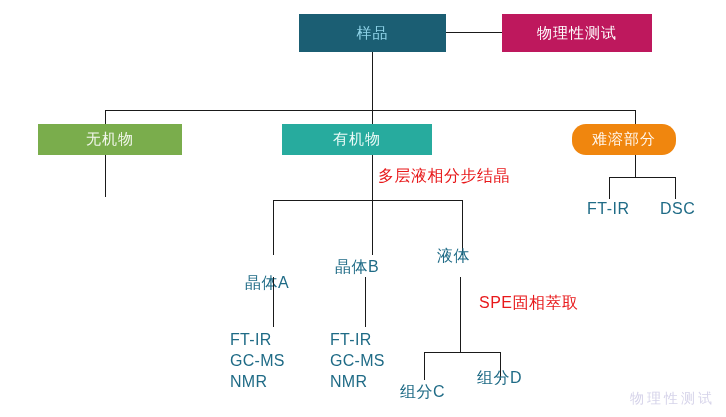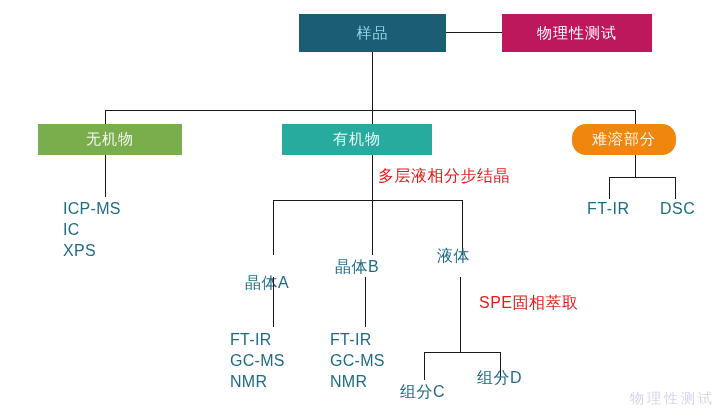--- a/index.html
+++ b/index.html
@@ -94,23 +94,20 @@
   <div class="vline" style="left:372px; top:110px; height:14px;"></div>
   <div class="vline" style="left:635px; top:110px; height:14px;"></div>
 
   <div class="box box-inorganic" style="left:38px; top:124px; width:144px; height:31px;">无机物</div>
 
   <div class="box box-organic" style="left:282px; top:124px; width:150px; height:31px;">有机物</div>
 
   <div class="box box-insoluble" style="left:572px; top:124px; width:104px; height:31px;border-radius:14px;">难溶部分</div>
 
   <div class="vline" style="left:105px; top:155px; height:42px;"></div>
-  <div class="leaf-list" style="left:63px; top:198px; white-space:pre;">ICP-MS
-IC
-XPS</div>
 
   <div class="vline" style="left:635px; top:155px; height:22px;"></div>
   <div class="hline" style="left:609px; top:177px; width:66px;"></div>
   <div class="vline" style="left:609px; top:177px; height:22px;"></div>
   <div class="vline" style="left:675px; top:177px; height:22px;"></div>
   <div class="node-label" style="left:587px; top:200px;">FT-IR</div>
   <div class="node-label" style="left:660px; top:200px;">DSC</div>
 
   <div class="vline" style="left:372px; top:155px; height:45px;"></div>
   <div class="annot" style="left:378px; top:166px;">多层液相分步结晶</div>

